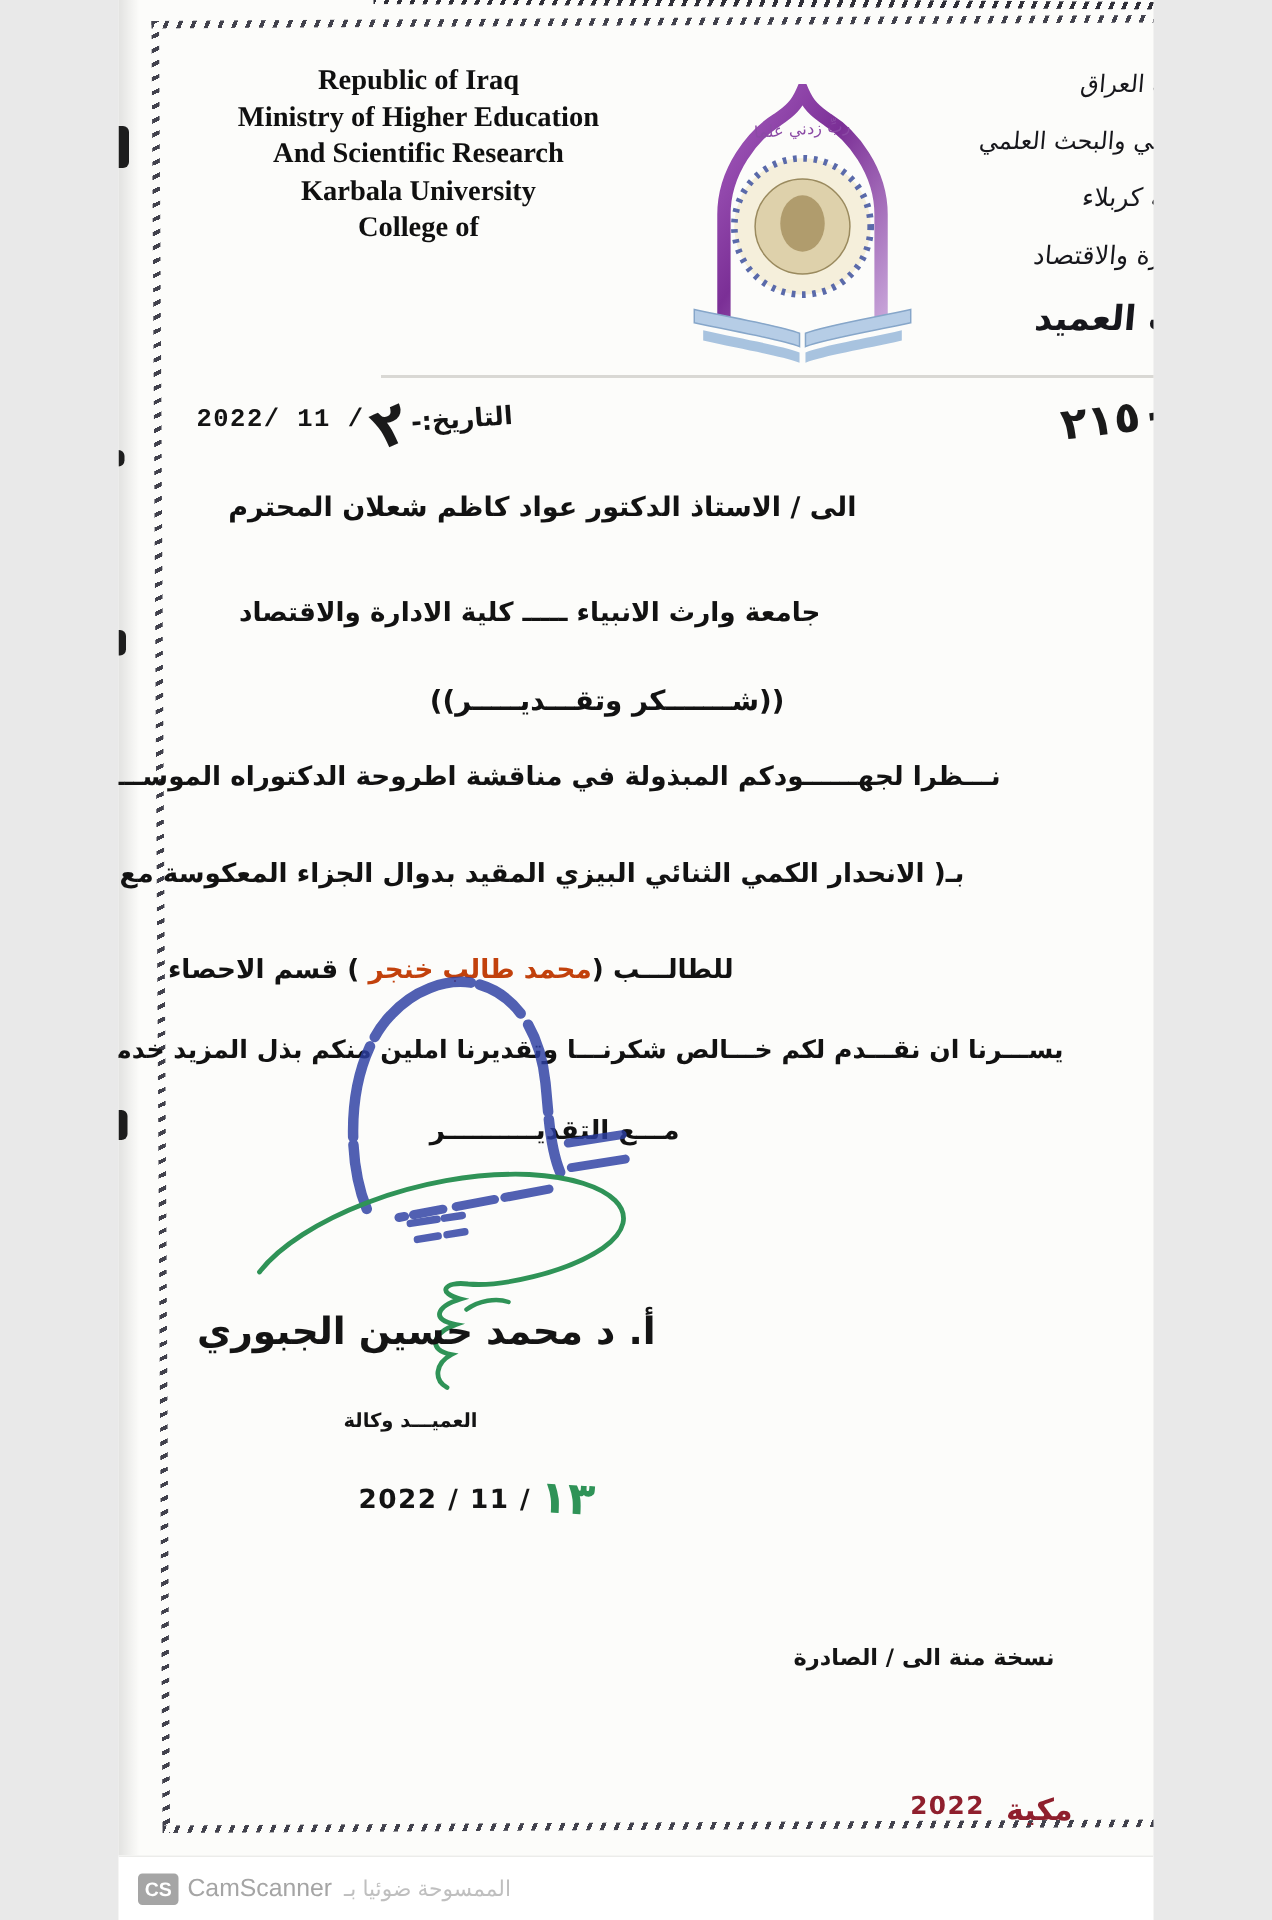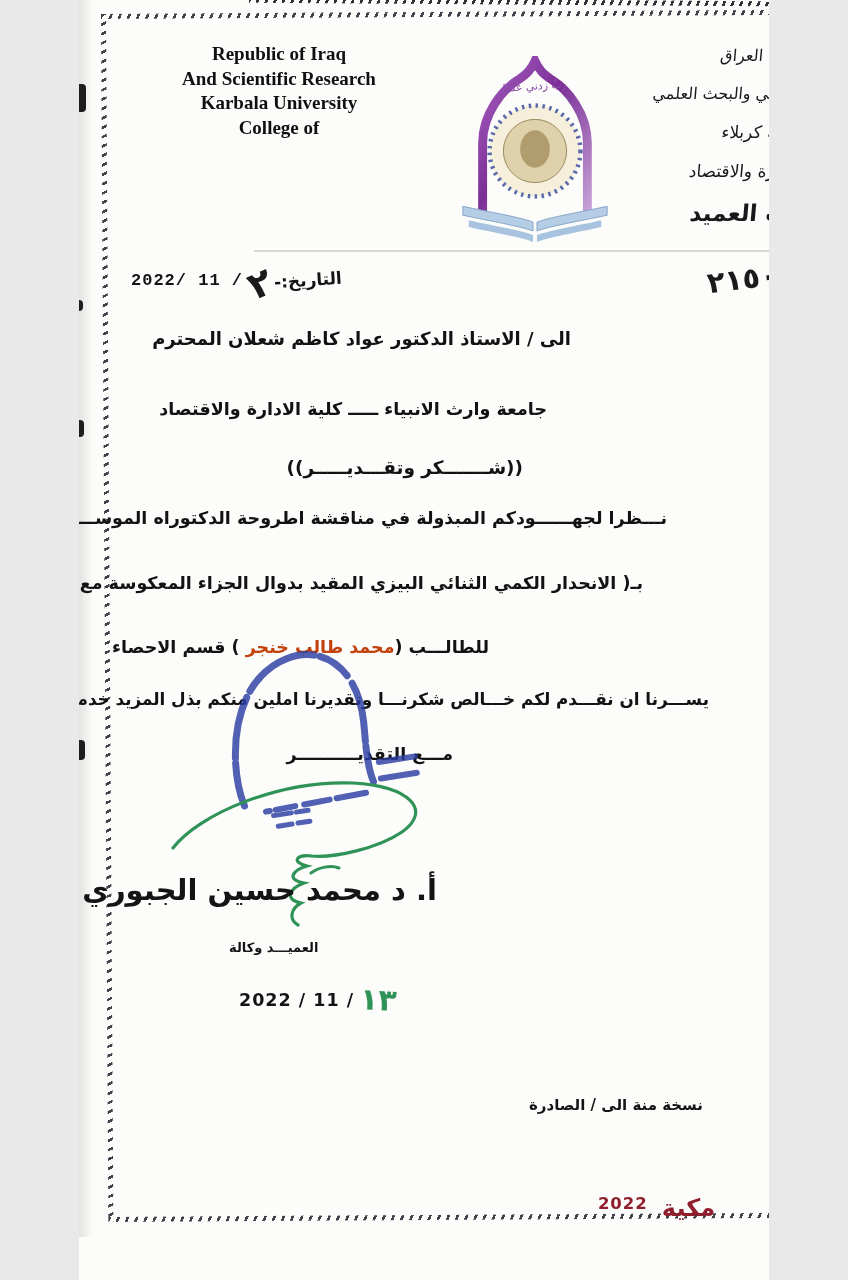--- a/index.html
+++ b/index.html
@@ -53,31 +53,31 @@
   .para1{position:absolute;right:102px;top:508px;font-size:17.5px;}
   .thesis{position:absolute;right:126px;top:573px;font-size:17.5px;}
   .student{position:absolute;right:280px;top:637px;font-size:17.5px;}
   .student .name{color:#c2410c;}
   .para2{position:absolute;right:60px;top:689px;font-size:16.8px;}
   .regards{position:absolute;right:316px;top:744px;font-size:17.5px;}
 
   .stamp{position:absolute;left:96px;top:645px;width:262px;height:190px;transform:rotate(7deg);opacity:.82;}
   .signature{position:absolute;left:82px;top:772px;width:280px;height:165px;}
 
-  .sig-name{position:absolute;left:68px;top:873px;width:290px;font-size:29px;direction:rtl;
+  .sig-name{position:absolute;left:68px;top:873px;width:290px;font-size:25px;direction:rtl;
     font-weight:bold;text-align:center;white-space:nowrap;}
   .sig-title{position:absolute;left:150px;top:940px;font-size:13px;direction:rtl;font-weight:bold;}
   .sig-date{position:absolute;left:160px;top:982px;display:flex;align-items:center;gap:6px;direction:ltr;}
   .sig-date .printed{font-size:17.5px;font-weight:bold;letter-spacing:1px;}
   .sig-date .hand{font-size:30px;font-weight:bold;color:#2f9357;transform:rotate(3deg);letter-spacing:2px;}
 
   .copy-line{position:absolute;right:66px;top:1096px;font-size:15px;direction:rtl;font-weight:bold;}
   .template-credit{position:absolute;right:54px;top:1194px;direction:rtl;display:flex;gap:14px;
     color:#8f1f2d;font-weight:bold;}
-  .template-credit .w{font-size:24px;}
+  .template-credit .w{font-size:20px;}
   .template-credit .y{font-size:16.5px;letter-spacing:1px;}
 
   
   .cs-bar{position:absolute;left:0;bottom:0;width:100%;height:43px;background:#ffffff;
     border-top:1px solid #ececea;display:flex;align-items:center;padding-left:13px;box-sizing:border-box;
     font-family:"Liberation Sans",sans-serif;}
   .cs-badge{width:27px;height:21px;background:#a5a5a5;color:#fff;border-radius:3px;
     display:flex;align-items:center;justify-content:center;font-size:13px;font-weight:bold;margin-right:6px;}
   .cs-brand{color:#a5a5a5;font-size:16.5px;margin-right:8px;}
   .cs-arabic{color:#bfbfbf;font-size:14.5px;direction:rtl;}
@@ -96,20 +96,21 @@
 
   <div class="frame">
     <div class="hatch h-top"></div>
     <div class="hatch h-bottom"></div>
     <div class="hatch h-left"></div>
     <div class="hatch h-right"></div>
   </div>
 
   <div class="hdr-en">
     <div>Republic of Iraq</div>
+    <div>Ministry of Higher Education</div>
     <div>And Scientific Research</div>
     <div>Karbala University</div>
     <div>College of</div>
   </div>
 
   <svg class="logo" viewBox="0 0 170 190">
     <defs>
       <linearGradient id="archg" x1="0" y1="0" x2="1" y2="1">
         <stop offset="0" stop-color="#a75fc0"></stop>
         <stop offset="0.45" stop-color="#7b2f96"></stop>
@@ -178,14 +179,19 @@
     <span class="printed">2022 / 11 /</span>
     <span class="hand">١٣</span>
   </div>
 
   <div class="copy-line">نسخة منة الى / الصادرة</div>
   <div class="template-credit">
     <span class="w">مكية</span>
     <span class="y">2022</span>
   </div>
 
+  <div class="cs-bar">
+    <div class="cs-badge">CS</div>
+    <div class="cs-brand">CamScanner</div>
+    <div class="cs-arabic">الممسوحة ضوئيا بـ</div>
+  </div>
 
 </div>
 
 </body></html>

